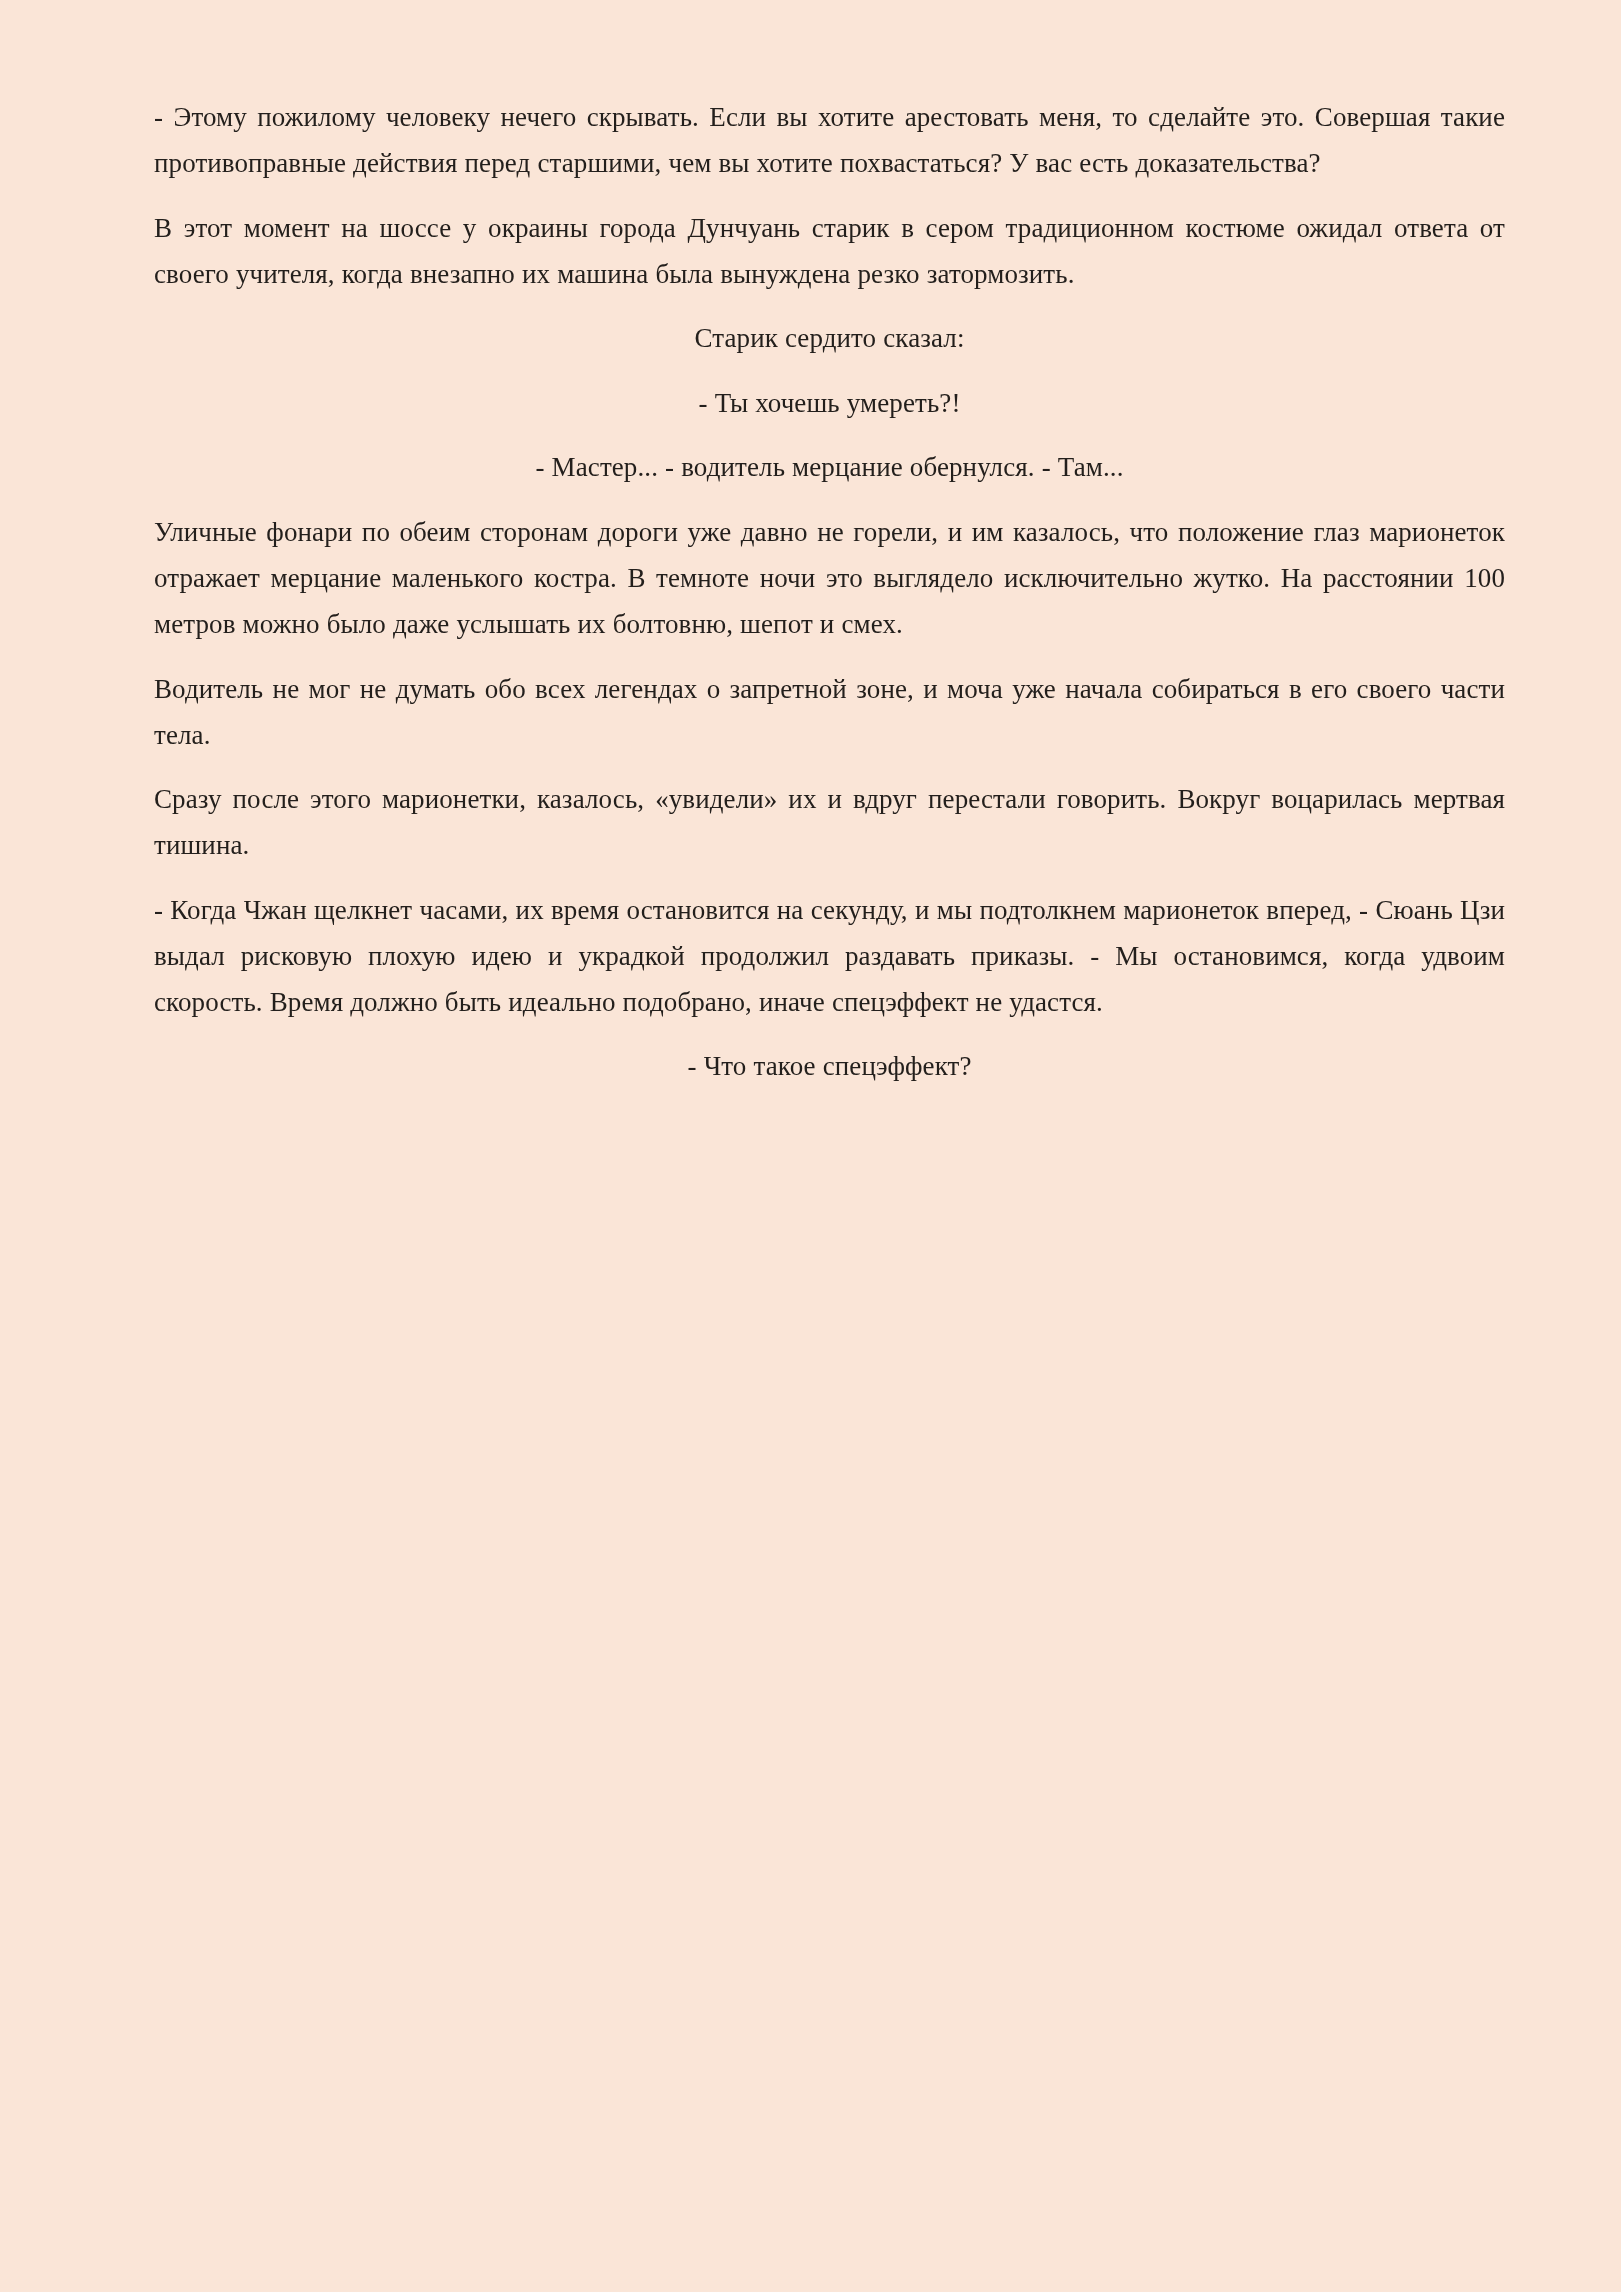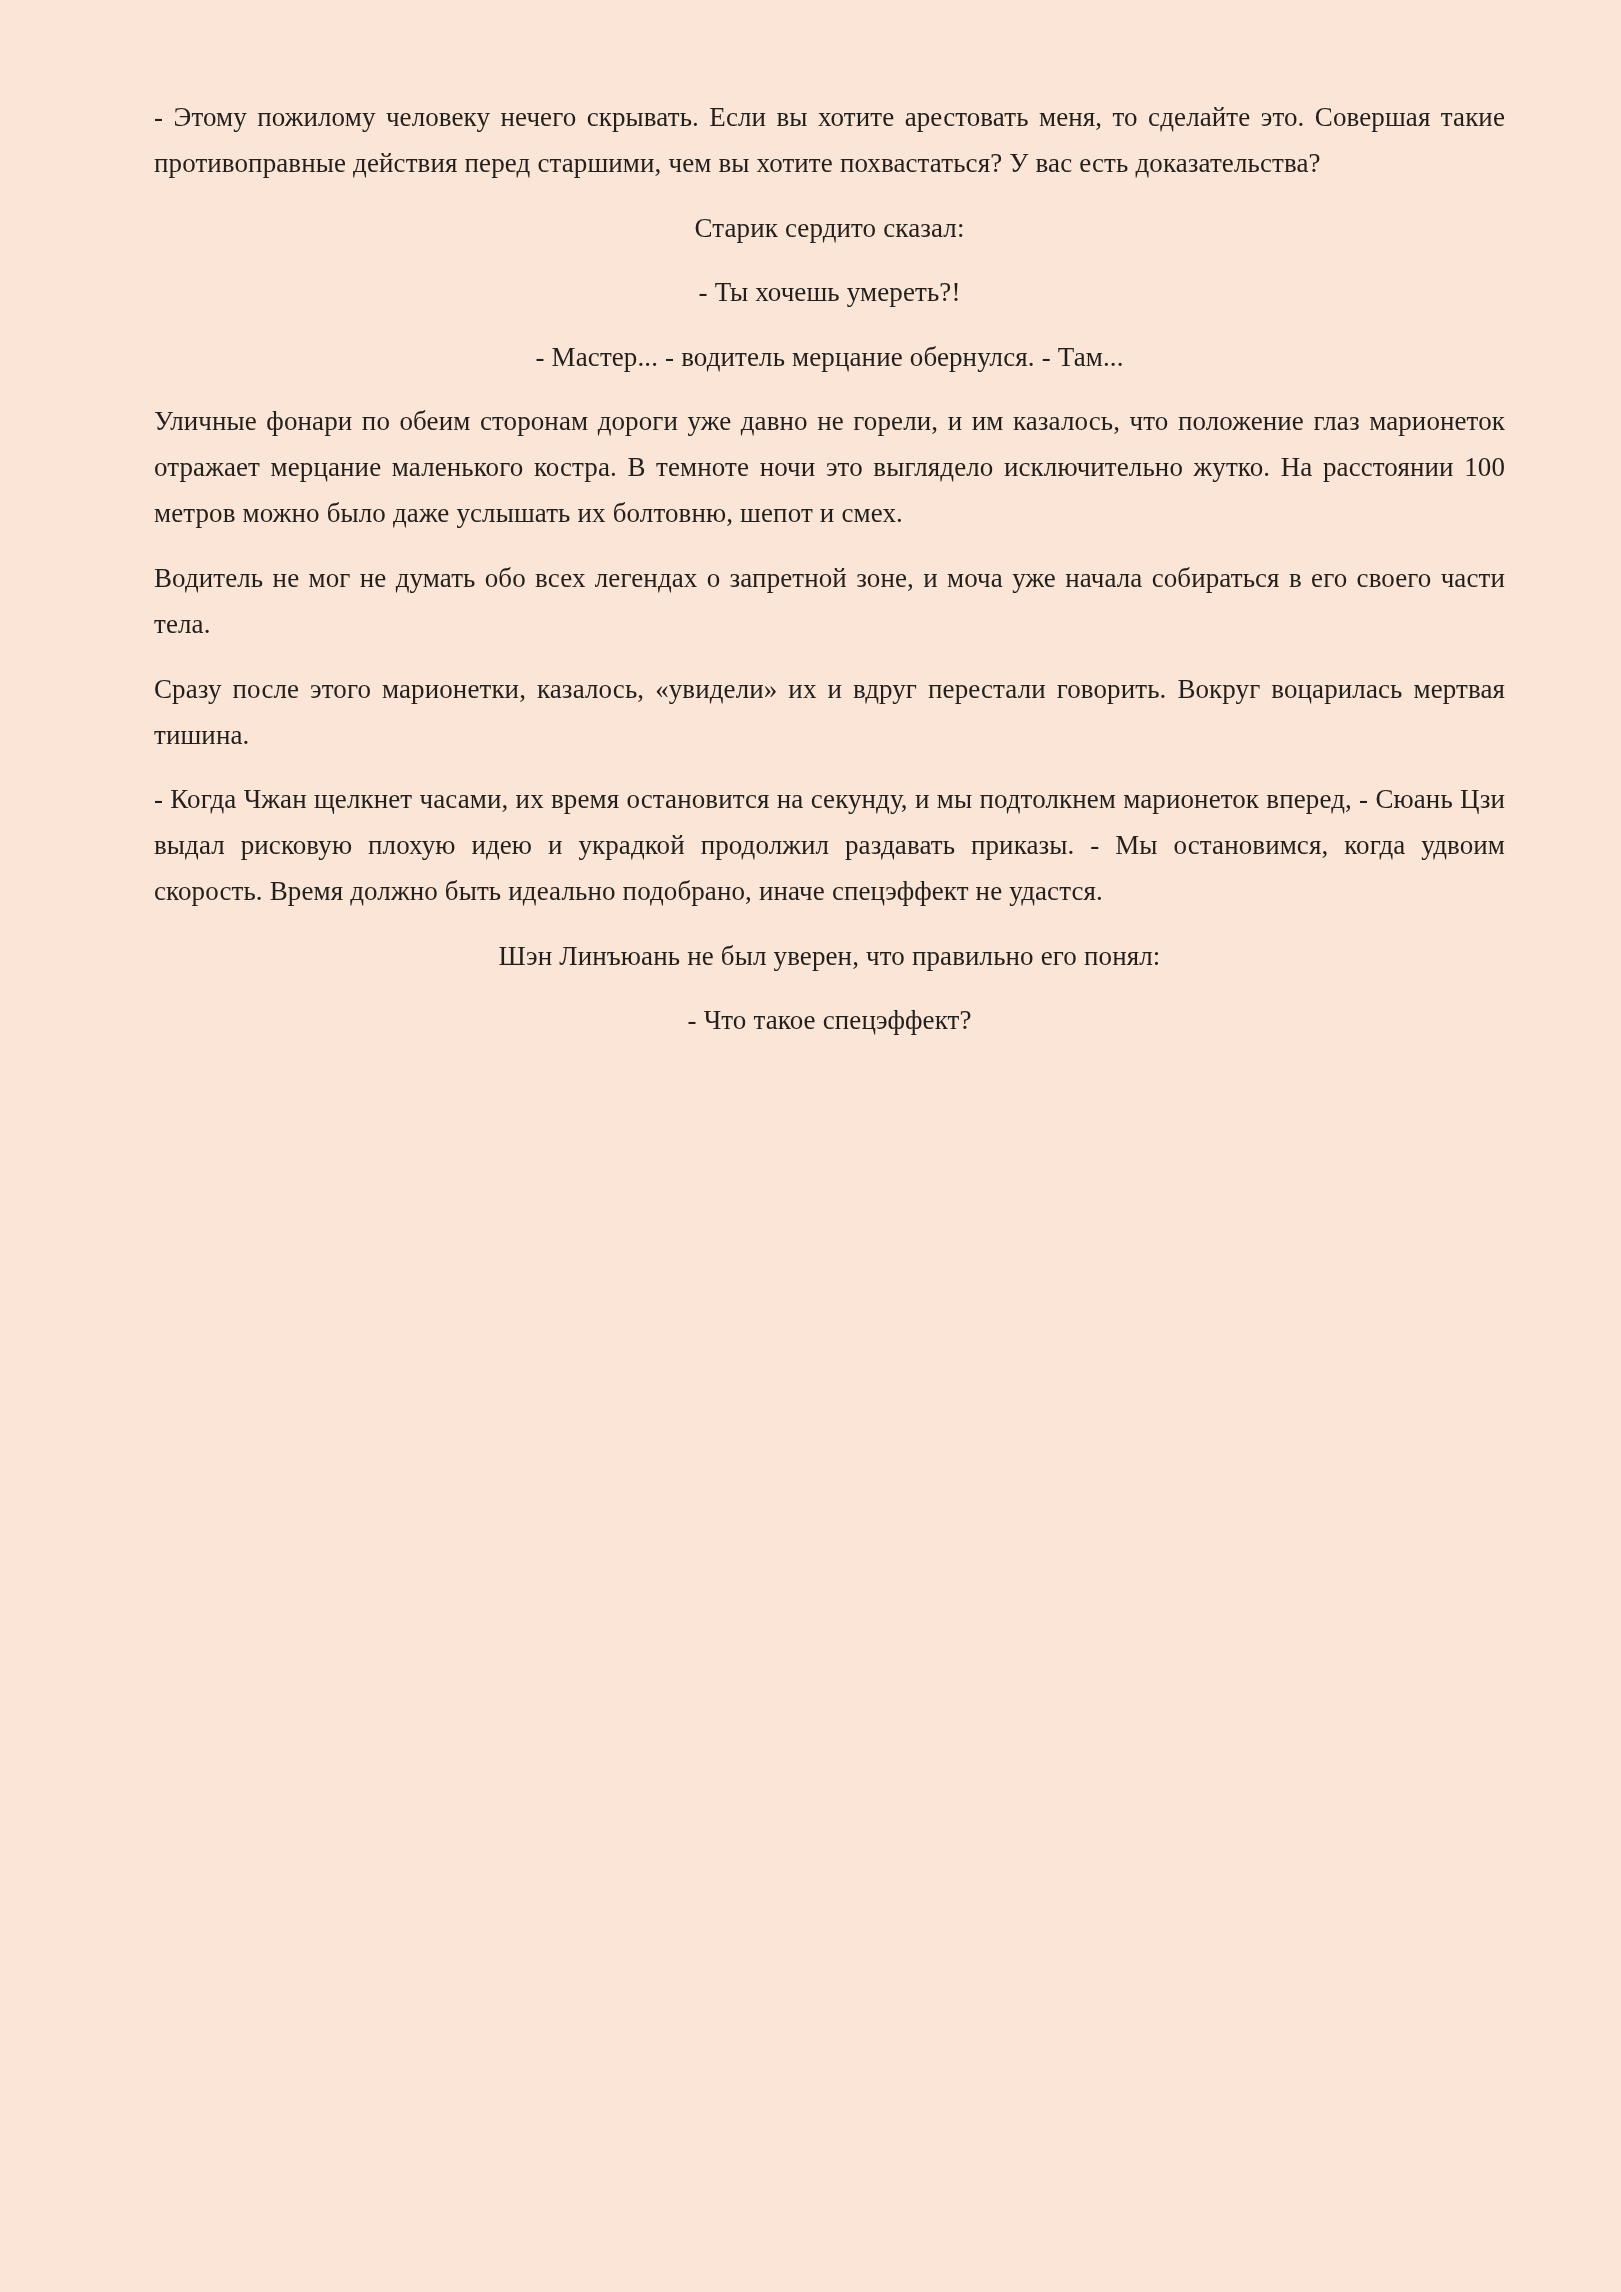--- a/index.html
+++ b/index.html
@@ -48,25 +48,25 @@
     text-align: center;
   }
 </style>
 </head>
 <body>
 
 <div class="page">
   <div class="text-column">
 
     <p class="para">- Этому пожилому человеку нечего скрывать. Если вы хотите арестовать меня, то сделайте это. Совершая такие противоправные действия перед старшими, чем вы хотите похвастаться? У вас есть доказательства?</p>
+    <p class="para">В этот момент на шоссе у окраины города Дунчуань старик в сером традиционном костюме ожидал ответа от своего учителя, когда внезапно их машина была вынуждена резко затормозить.</p>
     <p class="para short">Старик сердито сказал:</p>
     <p class="para short">- Ты хочешь умереть?!</p>
     <p class="para short">- Мастер... - водитель мерцание обернулся. - Там...</p>
     <p class="para">Уличные фонари по обеим сторонам дороги уже давно не горели, и им казалось, что положение глаз марионеток отражает мерцание маленького костра. В темноте ночи это выглядело исключительно жутко. На расстоянии 100 метров можно было даже услышать их болтовню, шепот и смех.</p>
     <p class="para">Водитель не мог не думать обо всех легендах о запретной зоне, и моча уже начала собираться в его своего части тела.</p>
     <p class="para">Сразу после этого марионетки, казалось, «увидели» их и вдруг перестали говорить. Вокруг воцарилась мертвая тишина.</p>
     <p class="para">- Когда Чжан щелкнет часами, их время остановится на секунду, и мы подтолкнем марионеток вперед, - Сюань Цзи выдал рисковую плохую идею и украдкой продолжил раздавать приказы. - Мы остановимся, когда удвоим скорость. Время должно быть идеально подобрано, иначе спецэффект не удастся.</p>
-    <p class="para short">Шэн Линъюань не был уверен, что правильно его понял:</p>
     <p class="para short">- Что такое спецэффект?</p>
 
   </div>
 </div>
 
 
 </body></html>

